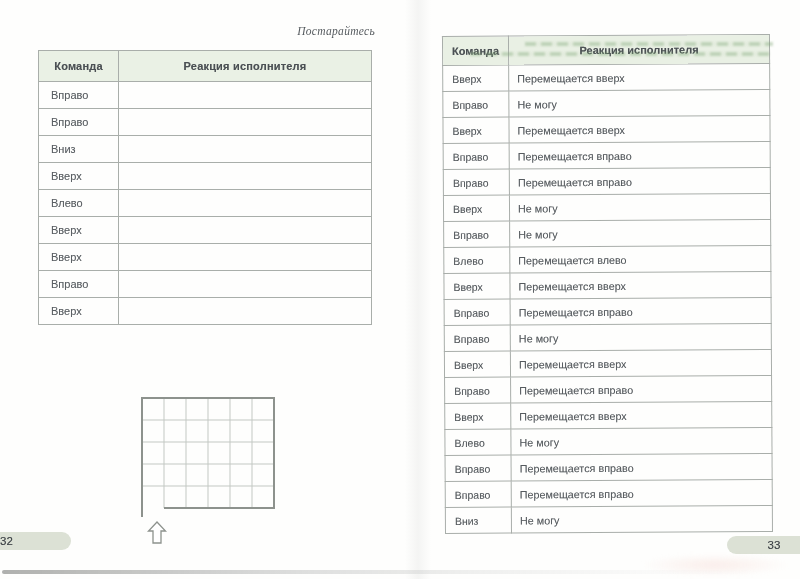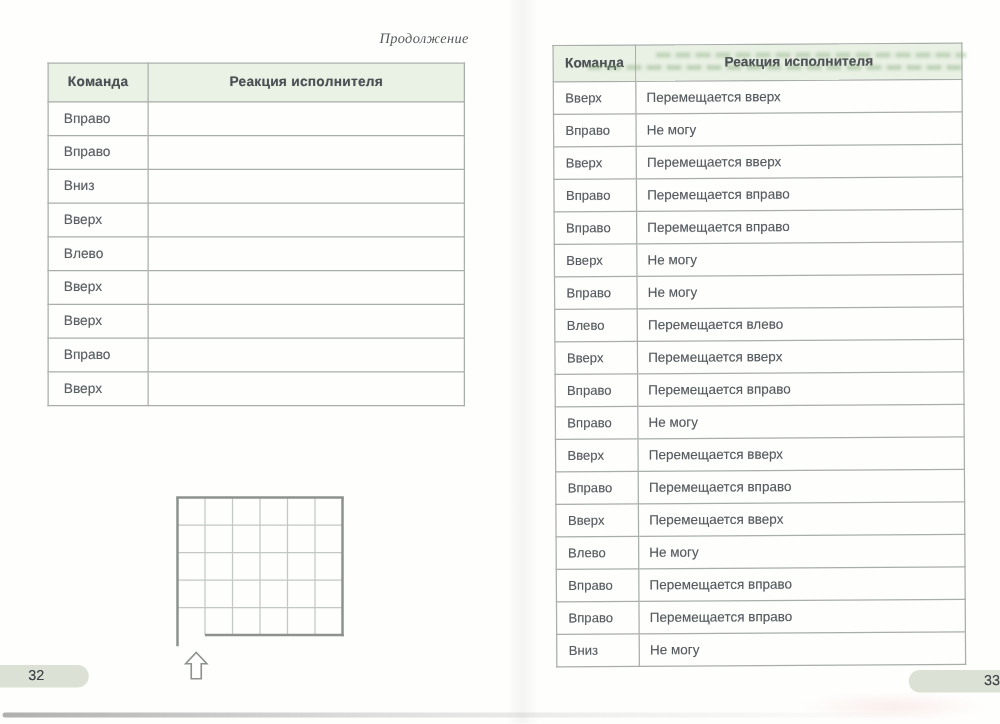--- a/index.html
+++ b/index.html
@@ -37,22 +37,22 @@
     line-height:14.6px; color:#3e4246; text-align:justify;
     text-indent:14px; letter-spacing:0.15px;
     text-shadow:0 0 0.5px rgba(62,66,70,0.45);
   }
   .grid-figure { position:absolute; left:140px; top:396px; }
   .badge {
     position:absolute; height:18px; background:#dce1d5;
     font-size:11.5px; line-height:18px; color:#3f4448;
     box-sizing:border-box; text-shadow:0 0 0.5px rgba(63,68,72,0.5);
   }
-  .badge-left  { left:0px;   top:532px; width:71px; border-radius:0 9px 9px 0; text-align:center; padding-right:13px; }
-  .badge-right { left:727px; top:536px; width:73px; border-radius:9px 0 0 9px; text-align:right;  padding-left:21px; }
+  .badge-left  { left:0px;   top:532px; width:71px; border-radius:0 9px 9px 0; text-align:left; padding-right:13px; }
+  .badge-right { left:727px; top:536px; width:73px; border-radius:9px 0 0 9px; text-align:center;  padding-left:21px; }
   
   .right-table {
     position:absolute; left:445px; top:36px; width:328px;
     transform:rotate(-0.35deg); transform-origin:left bottom;
   }
   .right-table col.c1 { width:66px; }
   .right-table th {
     height:26px; background:#e9f0e4; font-size:11px; font-weight:bold;
     color:#4b5054; text-align:center; position:relative;
     text-shadow:0 0 0.6px rgba(75,80,84,0.45);
@@ -90,21 +90,21 @@
     position:absolute; left:640px; top:554px; width:150px; height:22px;
     background:radial-gradient(ellipse at center, rgba(246,218,212,0.45), rgba(246,218,212,0) 70%);
     filter:blur(2px); pointer-events:none;
   }
 </style>
 </head>
 <body>
 
 <div class="scan">
 
-  <div class="continuation">Продолжение</div>
+  <div class="continuation">Постарайтесь</div>
 
   <table class="prog left-table">
     <colgroup>
         <col class="c1">
         <col>
       </colgroup>
     <thead>
       <tr>
         <th>Команда</th>
         <th>Реакция исполнителя</th>

